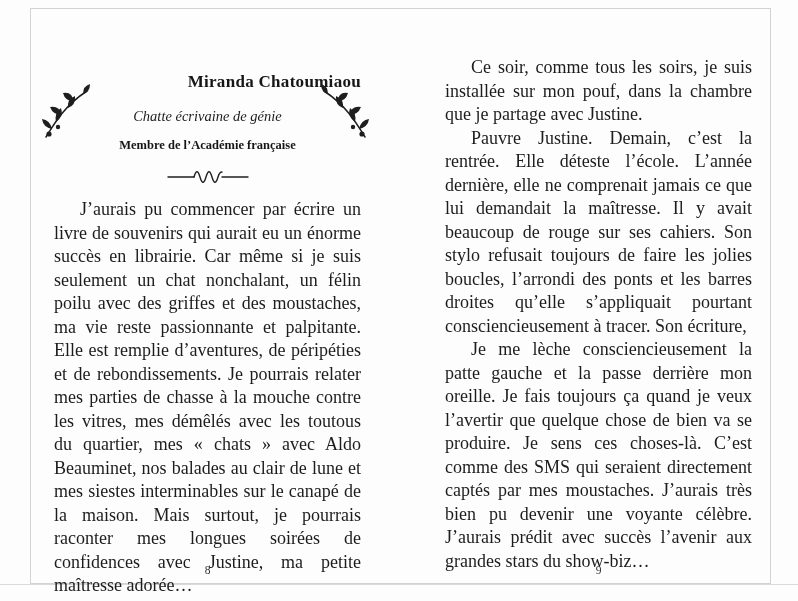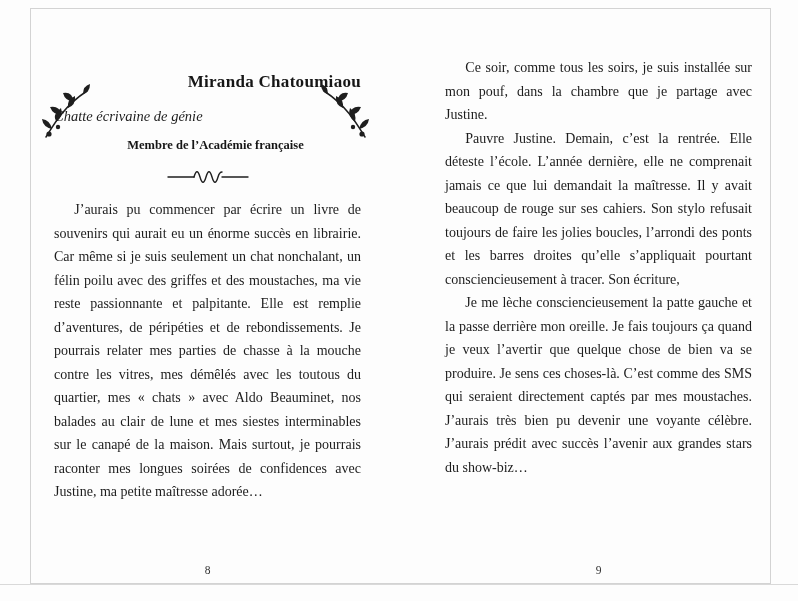--- a/index.html
+++ b/index.html
@@ -24,35 +24,35 @@
   .page-left  { left: 54px;  width: 307px; }
   .page-right { left: 445px; width: 307px; }
 
   .chapter-title {
     position: absolute; top: 72px; left: 0; width: 100%;
     margin: 0; text-align: right;
     font-size: 17px; font-weight: bold; letter-spacing: 0.3px; color: #161616;
   }
   .chapter-subtitle {
     position: absolute; top: 108px; left: 0; width: 100%;
-    text-align: left; font-style: italic; font-size: 14.5px; color: #1d1d1d;
+    text-align: center; font-style: italic; font-size: 14.5px; color: #1d1d1d;
   }
   .chapter-affiliation {
-    position: absolute; top: 138px; left: 8px; width: 100%;
+    position: absolute; top: 138px; left: 0; width: 100%;
     text-align: center; font-weight: bold; font-size: 12.5px; color: #161616;
   }
   .branch { position: absolute; top: 84px; width: 48px; height: 56px; }
   .branch-left  { left: -12px; }
   .branch-right { right: -8px; transform: scaleX(-1); }
 
   .divider { position: absolute; top: 169px; left: 0; width: 100%; text-align: center; }
 
   .body-text {
     position: absolute; left: 0; width: 100%;
-    font-size: 14px; line-height: 23.5px;
+    font-size: 18px; line-height: 23.5px;
     text-align: justify; hyphens: auto; -webkit-hyphens: auto;
   }
   .body-left  { top: 198px; }
   .body-right { top: 56px; }
   .body-text p { margin: 0; text-indent: 1.45em; }
 
   .folio {
     position: absolute; top: 564px; left: 0; width: 100%;
     text-align: center; font-size: 11.5px; color: #333333;
   }

